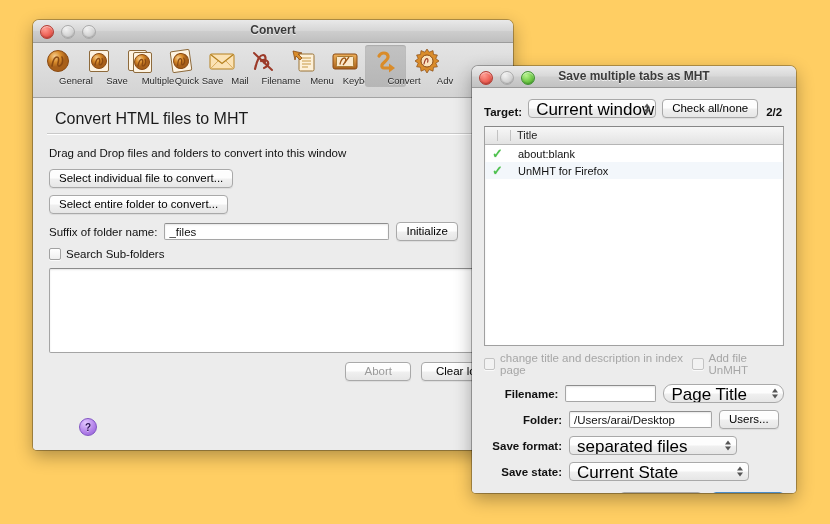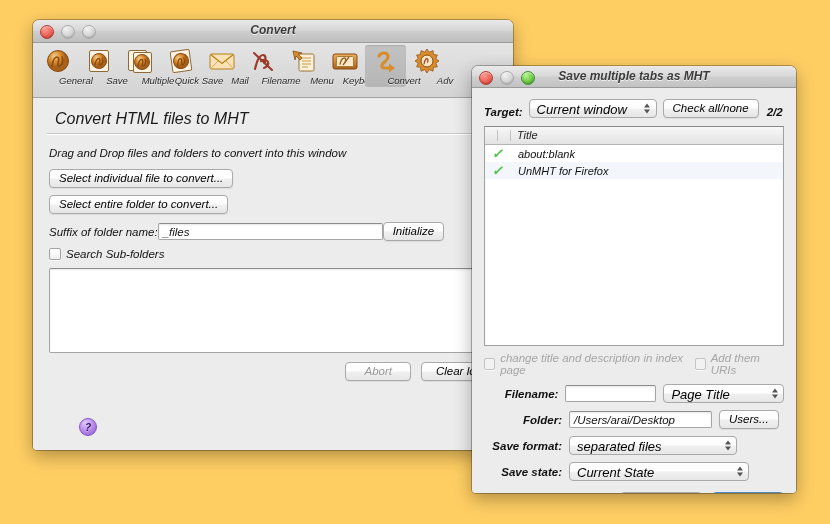--- a/index.html
+++ b/index.html
@@ -8,21 +8,21 @@
     background:#ffce63;
     font-family:"Liberation Sans", sans-serif;
     font-size:11px;color:#000;
     -webkit-font-smoothing:antialiased;
   }
   .desktop{position:absolute;inset:0;background:#ffce63;}
 
   
   .window{position:absolute;border-radius:6px 6px 4px 4px;
     box-shadow:0 6px 18px rgba(0,0,0,.32),0 0 0 1px rgba(0,0,0,.28);
-    overflow:hidden;background:#ececec;font-style:italic;}
+    overflow:hidden;background:#ececec;}
   .titlebar{height:22px;position:relative;
     background:linear-gradient(to bottom,#e9e9e9 0%,#d6d6d6 48%,#cdcdcd 52%,#bfbfbf 100%);
     border-bottom:1px solid #9c9c9c;}
   .title{position:absolute;left:0;right:0;top:3px;text-align:center;
     font-size:12px;font-weight:bold;color:#3b3b3b;
     text-shadow:0 1px 0 rgba(255,255,255,.75);}
   .lights{position:absolute;left:7px;top:5px;display:flex;gap:7px;}
   .light{width:12px;height:12px;border-radius:50%;
     box-shadow:inset 0 1px 1px rgba(255,255,255,.6),inset 0 -1px 1px rgba(0,0,0,.18);}
   .l-red{background:radial-gradient(circle at 35% 28%,#ff9b91,#ec5f54 58%,#c33d33);border:1px solid #b33b32;}
@@ -53,21 +53,21 @@
     background:linear-gradient(to bottom,#fdfdfd 0%,#fdfdfd 48%,#f0f0f0 52%,#e6e6e6 100%);
     border:1px solid #a9a9a9;border-radius:4px;
     box-shadow:0 1px 0 rgba(255,255,255,.9) inset,0 1px 1px rgba(0,0,0,.07);
     padding:2px 9px 3px;cursor:default;white-space:nowrap;display:inline-block;}
   .btn.disabled{color:#9a9a9a;}
   .btn.default{
     background:linear-gradient(to bottom,#b9ddfb 0%,#8ec7f6 45%,#58a8ef 50%,#9fd1f7 100%);
     border:1px solid #4a8cc8;color:#000;
     box-shadow:0 0 0 1px rgba(255,255,255,.5) inset;}
 
-  .fieldRow{display:flex;align-items:center;margin:0 0 7px 2px;}
+  .fieldRow{display:flex;align-items:center;margin:0 0 7px 2px;gap:7px;}
   .flabel{font-size:11.5px;color:#111;}
   .tinput{background:#fff;border:1px solid #a6a6a6;border-top-color:#8d8d8d;
     border-radius:2px;height:17px;line-height:17px;font-size:11.5px;
     padding:0 4px;box-sizing:border-box;color:#111;
     box-shadow:inset 0 1px 2px rgba(0,0,0,.10);}
 
   .checkrow{display:flex;align-items:center;gap:5px;margin:2px 0 0 2px;}
   .cbox{width:12px;height:12px;border:1px solid #a2a2a2;border-radius:2px;
     background:linear-gradient(to bottom,#fff,#efefef);box-sizing:border-box;
     box-shadow:0 1px 0 rgba(255,255,255,.8);}
@@ -91,21 +91,21 @@
   .dlgTitle{height:21px;position:relative;
     background:linear-gradient(to bottom,#eaeaea 0%,#d8d8d8 48%,#cfcfcf 52%,#c2c2c2 100%);
     border-bottom:1px solid #9a9a9a;}
   .dlgBody{background:#ececec;height:100%;padding:8px 12px 0 12px;box-sizing:border-box;}
 
   .topRow{display:flex;align-items:flex-end;gap:6px;margin:3px 0 8px 0;}
   .lbl{font-size:11.5px;color:#111;white-space:nowrap;}
 
   .popup{position:relative;display:inline-block;height:19px;line-height:19px;
     background:linear-gradient(to bottom,#fdfdfd 0%,#fdfdfd 48%,#f0f0f0 52%,#e6e6e6 100%);
-    border:1px solid #a9a9a9;border-radius:4px;font-size:13px;color:#000;
+    border:1px solid #a9a9a9;border-radius:4px;font-size:17px;color:#000;
     padding:0 22px 0 7px;box-sizing:border-box;cursor:default;
     box-shadow:0 1px 0 rgba(255,255,255,.9) inset;white-space:nowrap;overflow:hidden;}
   .popup .arrows{position:absolute;right:5px;top:50%;transform:translateY(-50%);
     width:7px;height:13px;display:flex;flex-direction:column;align-items:center;
     justify-content:center;gap:2px;}
   .popup .arrows i{display:block;width:0;height:0;border-left:3.5px solid transparent;
     border-right:3.5px solid transparent;}
   .popup .arrows i.up{border-bottom:4px solid #555;}
   .popup .arrows i.dn{border-top:4px solid #555;}
 
@@ -361,28 +361,28 @@
           </div>
       </div>
 
       <div class="optRow">
         <span style="display:flex;align-items:center;gap:5px;">
           <span class="cbox dim"></span>
           <span class="cklabel dim">change title and description in index page</span>
         </span>
         <span style="display:flex;align-items:center;gap:5px;">
           <span class="cbox dim"></span>
-          <span class="cklabel dim">Add them URIs</span>
+          <span class="cklabel dim">Add file UnMHT</span>
         </span>
       </div>
 
       <div class="frmRow">
         <span class="lbl">Filename:</span>
         <span class="tinput" style="width:95px;"></span>
-        <span class="popup" style="width:125px;">
+        <span class="popup" style="width:125px;border-radius:9px;">
           <span>Page Title</span>
           <span class="arrows">
               <i class="up"></i>
               <i class="dn"></i>
             </span>
         </span>
       </div>
 
       <div class="frmRow">
         <span class="lbl">Folder:</span>

